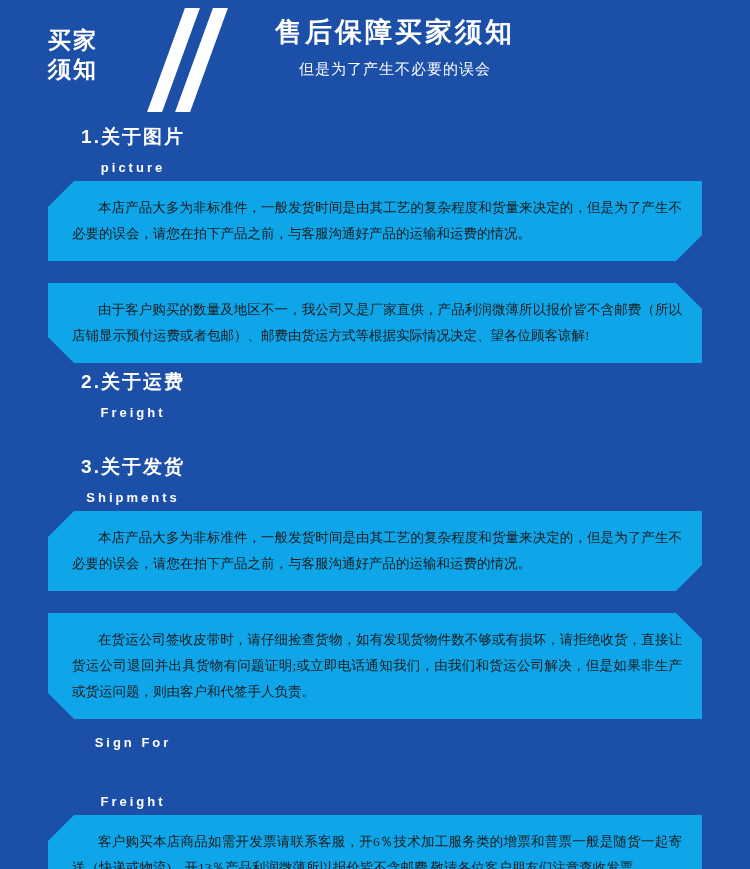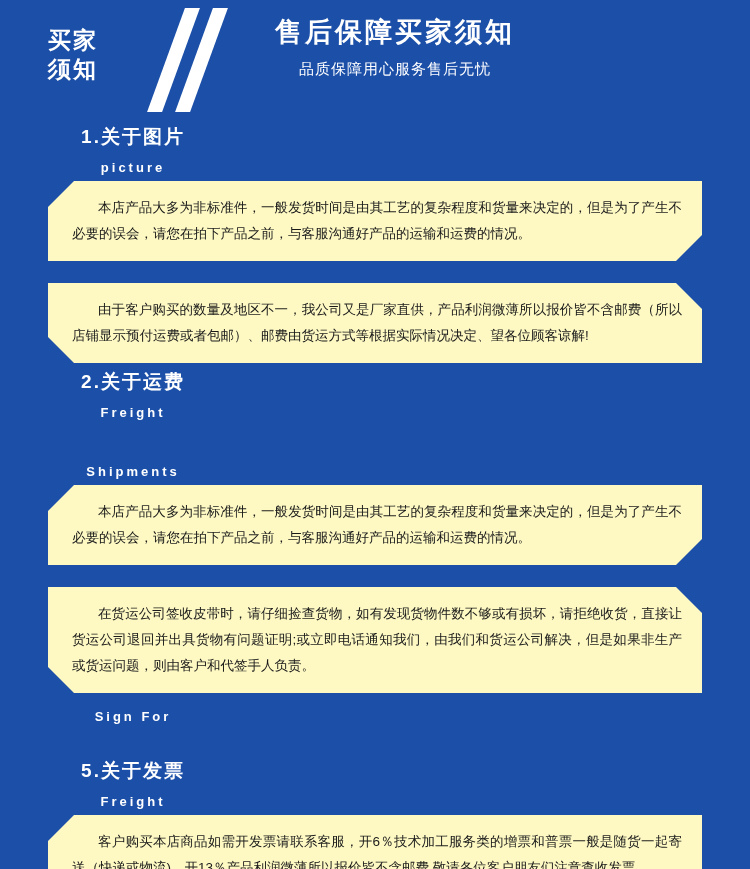--- a/index.html
+++ b/index.html
@@ -97,27 +97,28 @@
     font-size: 13px;
     font-weight: bold;
     letter-spacing: 3px;
     margin-top: 10px;
     white-space: nowrap;
   }
 
   .panel {
     position: relative;
     flex: 1 1 auto;
-    background: #fef9c3;
+    background: #0ea5e9;
     color: #1a1a1a;
     font-size: 13.5px;
     line-height: 26px;
     padding: 14px 20px 14px 24px;
     text-align: justify;
     box-sizing: border-box;
+    font-family: Liberation Serif, serif;
   }
   .panel p {
     margin: 0;
     text-indent: 0;
   }
   .panel.indent p {
     text-indent: 26px;
   }
 
   
@@ -139,21 +140,21 @@
 
 <div class="header">
   <div class="header-badge">
     <div>买家</div>
     <div>须知</div>
   </div>
   <div class="slash s1"></div>
   <div class="slash s2"></div>
   <div class="header-center">
     <div class="header-title">售后保障买家须知</div>
-    <div class="header-sub">品质保障用心服务售后无忧</div>
+    <div class="header-sub">但是为了产生不必要的误会</div>
   </div>
 </div>
 
 <div class="section">
   <div class="section-inner">
     <div class="label">
       <div class="cn">1.关于图片</div>
       <div class="en">picture</div>
     </div>
     <div class="panel notch-right indent">
@@ -170,20 +171,21 @@
     <div class="label">
       <div class="cn">2.关于运费</div>
       <div class="en">Freight</div>
     </div>
   </div>
 </div>
 
 <div class="section">
   <div class="section-inner">
     <div class="label">
+      <div class="cn">3.关于发货</div>
       <div class="en">Shipments</div>
     </div>
     <div class="panel notch-right indent">
       <p>本店产品大多为非标准件，一般发货时间是由其工艺的复杂程度和货量来决定的，但是为了产生不必要的误会，请您在拍下产品之前，与客服沟通好产品的运输和运费的情况。</p>
     </div>
   </div>
 </div>
 
 <div class="section">
   <div class="section-inner">
@@ -192,21 +194,20 @@
     </div>
     <div class="label">
       <div class="en">Sign For</div>
     </div>
   </div>
 </div>
 
 <div class="section">
   <div class="section-inner">
     <div class="label">
-      <div class="cn">5.关于发票</div>
       <div class="en">Freight</div>
     </div>
     <div class="panel notch-right indent">
       <p>客户购买本店商品如需开发票请联系客服，开6％技术加工服务类的增票和普票一般是随货一起寄送（快递或物流)，开13％产品利润微薄所以报价皆不含邮费,敬请各位客户朋友们注意查收发票。</p>
     </div>
   </div>
 </div>
 
 <div class="spacer-bottom"></div>
 

